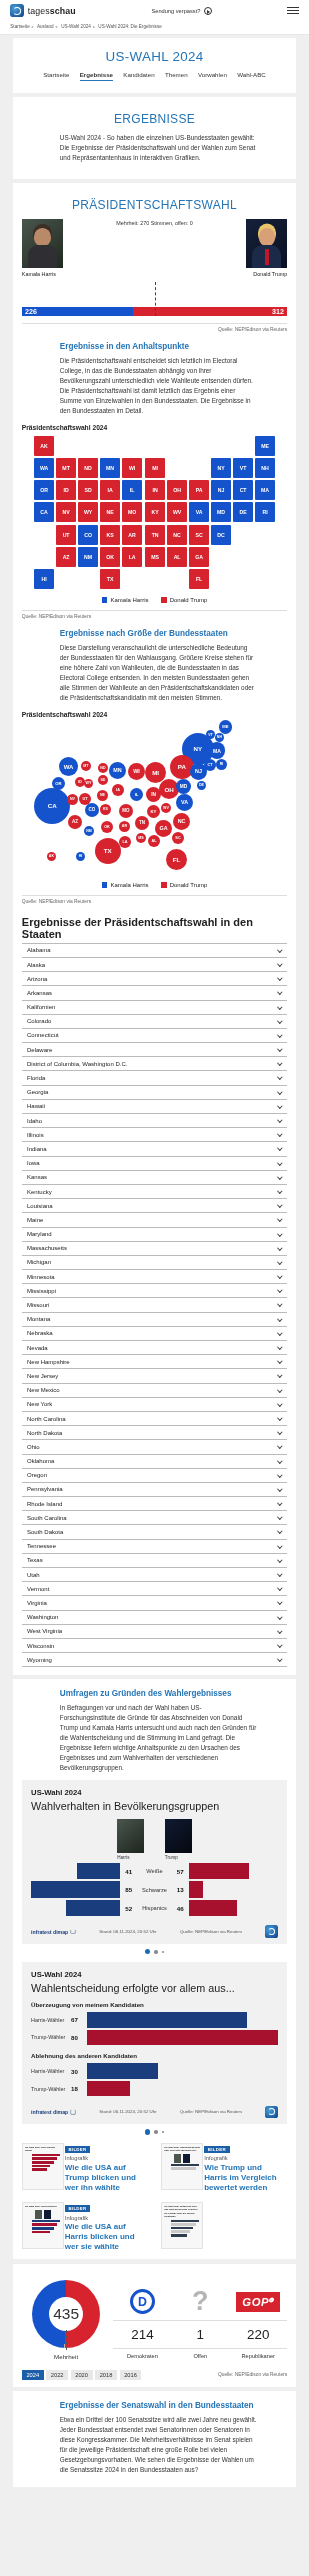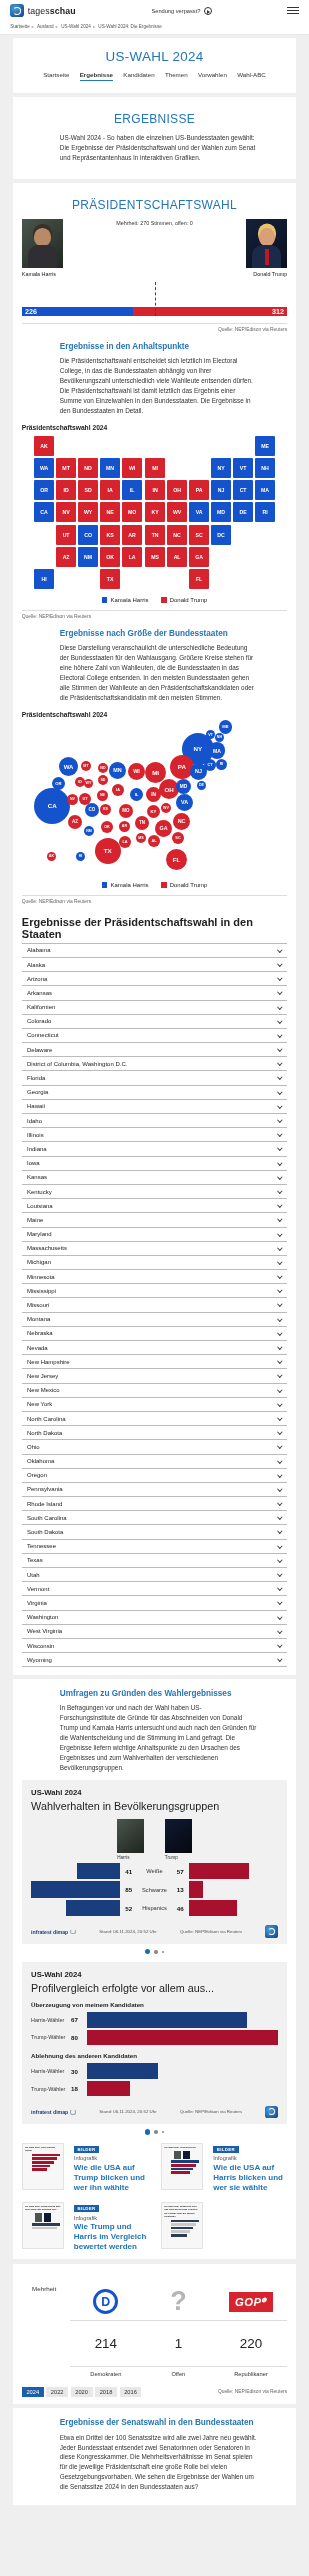--- a/index.html
+++ b/index.html
@@ -114,21 +114,21 @@
   .grp-label { font-size:6.2px; font-weight:bold; color:#222; margin:6.2px 0 3.1px; }
   .reason-row { display:flex; align-items:center; height:17.5px; }
   .reason-label { width:40px; font-size:5.4px; color:#333; }
   .reason-num { width:15.5px; font-size:6.2px; font-weight:bold; color:#111; }
   .reason-barzone { flex:1; }
   .reason-bar { height:15.5px; }
   .reason-bar.dem { background:#1a3e7d; } .reason-bar.rep { background:#a8112e; }
 
   
   .teasers { display:grid; grid-template-columns:1fr 1fr; gap:9.3px 13.4px; margin-top:8.2px; }
-  .teaser { display:flex; gap:10px; cursor:pointer; }
+  .teaser { display:flex; gap:1px; cursor:pointer; }
   .thumb { width:42px; height:47px; background:#f7f7f7; border:0.5px solid #e3e3e3; padding:2.1px; flex-shrink:0; }
   .thumb-kick { font-size:2.3px; color:#222; font-weight:bold; line-height:1.4; margin-bottom:1.5px; }
   .thumb-photos { display:flex; gap:2.1px; justify-content:center; margin:1px 0; }
   .thumb-photos span { width:7.2px; height:8.8px; display:inline-block; }
   .tp-t { background:#101a32; } .tp-h { background:#4a564e; }
   .thumb-bar { height:2.6px; margin:1px 0 1px 7.2px; }
   .teaser-body { padding-top:1px; }
   .badge { display:inline-block; background:#1a5fa8; color:#fff; font-size:4.4px; font-weight:bold; padding:1px 3.6px; letter-spacing:0.3px; }
   .t-kicker { font-size:5.7px; color:#555; margin:2.6px 0 1.5px; }
   .t-title { font-size:8px; font-weight:bold; color:#2575b7; line-height:1.25; }
@@ -140,21 +140,21 @@
   .donut .hole { position:absolute; inset:17px; background:#fff; border-radius:50%; display:flex; align-items:center; justify-content:center; font-size:15.5px; color:#333; }
   .donut .marker { position:absolute; left:50%; bottom:-1.5px; height:19.6px; border-left:1px dashed #555; }
   .donut-label { font-size:6.2px; color:#333; margin-top:5.2px; }
   .house-parties { flex:1; display:flex; text-align:center; margin-top:7.2px; }
   .hp { flex:1; }
   .hp-logo { height:29px; display:flex; align-items:center; justify-content:center; }
   .d-logo { width:25px; height:25px; border-radius:50%; border:3.6px solid #1453cc; display:flex; align-items:center; justify-content:center; font-size:12.4px; font-weight:bold; color:#1453cc; }
   .q-mark { font-size:27px; color:#b5b5b5; font-weight:bold; }
   .gop-logo { background:#d6232e; color:#fff; font-weight:bold; font-size:11.3px; letter-spacing:0.5px; padding:4.1px 6.2px; font-style:italic; }
   .gop-logo small { font-size:4.6px; vertical-align:super; }
-  .hp-num { font-size:13.4px; color:#222; border-top:0.5px solid #ddd; border-bottom:0.5px solid #ddd; padding:15px 0; margin-top:4.1px; }
+  .hp-num { font-size:13.4px; color:#222; border-top:0.5px solid #ddd; border-bottom:0.5px solid #ddd; padding:6px 0; margin-top:4.1px; }
   .hp-name { font-size:5.7px; color:#333; padding-top:4.1px; }
   .house-foot { display:flex; justify-content:space-between; align-items:center; margin-top:9.3px; }
   .years { display:flex; gap:2.6px; }
   .year { font-size:5.7px; padding:2.1px 4.6px; background:#e8e8e8; color:#333; cursor:pointer; }
   .year.active { background:#1a5fa8; color:#fff; }
   .house-src { font-size:4.9px; color:#666; }
 
   .empty-tall { height:77px; }
 </style>
 </head>
@@ -630,21 +630,21 @@
       </div>
     </div>
     <div class="dots">
       <span class="dot d1"></span>
       <span class="dot d2"></span>
       <span class="dot d3"></span>
     </div>
 
     <div class="widget">
       <div class="w-kicker">US-Wahl 2024</div>
-      <div class="w-title">Profilvergleich erfolgte vor allem aus...</div>
+      <div class="w-title">Wahlentscheidung erfolgte vor allem aus...</div>
       <div id="reason-groups">
           <div class="grp-label">Überzeugung von meinem Kandidaten</div>
           <div class="reason-row">
             <div class="reason-label">Harris-Wähler</div>
             <div class="reason-num">67</div>
             <div class="reason-barzone">
               <div class="reason-bar dem" style="width: 83.75%;"></div>
             </div>
           </div>
           <div class="reason-row">
@@ -693,60 +693,66 @@
             <div class="thumb-bar" style="background: rgb(168, 17, 46); width: 78%;"></div>
             <div class="thumb-bar" style="background: rgb(168, 17, 46); width: 69%;"></div>
             <div class="thumb-bar" style="background: rgb(168, 17, 46); width: 60%;"></div>
             <div class="thumb-bar" style="background: rgb(168, 17, 46); width: 51%;"></div>
             <div class="thumb-bar" style="background: rgb(168, 17, 46); width: 42%;"></div>
           </div>
           <div class="teaser-body"><div class="badge">BILDER</div><div class="t-kicker">Infografik</div><div class="t-title">Wie die USA auf Trump blicken und wer ihn wählte</div></div>
         </div>
         <div class="teaser">
           <div class="thumb">
+            <div class="thumb-kick">US-Wahl 2024 Überwiegend gute oder schlechte Meinung von...</div>
+            <div class="thumb-photos">
+              <span class="tp-h"></span>
+              <span class="tp-t"></span>
+            </div>
+            <div class="thumb-bar" style="background: rgb(46, 61, 77); width: 78%;"></div>
+            <div class="thumb-bar" style="background: rgb(201, 201, 201); width: 69%;"></div>
+          </div>
+          <div class="teaser-body"><div class="badge">BILDER</div><div class="t-kicker">Infografik</div><div class="t-title">Wie Trump und Harris im Vergleich bewertet werden</div></div>
+        </div>
+        <div class="teaser">
+          <div class="thumb">
             <div class="thumb-kick">US-Wahl 2024 Profilvergleich</div>
             <div class="thumb-photos">
               <span class="tp-h"></span>
               <span class="tp-t"></span>
             </div>
             <div class="thumb-bar" style="background: rgb(26, 62, 125); width: 78%;"></div>
             <div class="thumb-bar" style="background: rgb(168, 17, 46); width: 69%;"></div>
             <div class="thumb-bar" style="background: rgb(26, 62, 125); width: 60%;"></div>
             <div class="thumb-bar" style="background: rgb(168, 17, 46); width: 51%;"></div>
           </div>
           <div class="teaser-body"><div class="badge">BILDER</div><div class="t-kicker">Infografik</div><div class="t-title">Wie die USA auf Harris blicken und wer sie wählte</div></div>
-        </div>
-        <div class="teaser">
-          <div class="thumb">
-            <div class="thumb-kick">US-Wahl 2024 Überwiegend gute oder schlechte Meinung von...</div>
-            <div class="thumb-photos">
-              <span class="tp-h"></span>
-              <span class="tp-t"></span>
-            </div>
-            <div class="thumb-bar" style="background: rgb(46, 61, 77); width: 78%;"></div>
-            <div class="thumb-bar" style="background: rgb(201, 201, 201); width: 69%;"></div>
-          </div>
-          <div class="teaser-body"><div class="badge">BILDER</div><div class="t-kicker">Infografik</div><div class="t-title">Wie Trump und Harris im Vergleich bewertet werden</div></div>
         </div>
         <div class="teaser">
           <div class="thumb">
             <div class="thumb-kick">US-Wahl 2024 Entwickelt sich das Land auf diesem Gebiet in die richtige oder die falsche Richtung?</div>
             <div class="thumb-bar" style="background: rgb(46, 61, 77); width: 78%;"></div>
             <div class="thumb-bar" style="background: rgb(201, 201, 201); width: 69%;"></div>
             <div class="thumb-bar" style="background: rgb(46, 61, 77); width: 60%;"></div>
             <div class="thumb-bar" style="background: rgb(201, 201, 201); width: 51%;"></div>
             <div class="thumb-bar" style="background: rgb(46, 61, 77); width: 42%;"></div>
           </div>
         </div>
       </div>
   </div>
 
   <div class="card">
     <div class="house-flex">
       <div class="donut-box">
+        <div class="donut" id="donut" style="background: conic-gradient(rgb(214, 35, 46) 0deg, rgb(214, 35, 46) 182.069deg, rgb(181, 181, 181) 182.069deg, rgb(181, 181, 181) 182.897deg, rgb(20, 83, 204) 182.897deg, rgb(20, 83, 204) 360deg);">
+          <div class="hole">
+              <span>435</span>
+            </div>
+          <div class="marker"></div>
+        </div>
         <div class="donut-label">Mehrheit</div>
       </div>
       <div class="house-parties">
         <div class="hp">
           <div class="hp-logo">
               <span class="d-logo">D</span>
             </div>
           <div class="hp-num">214</div>
           <div class="hp-name">Demokraten</div>
         </div>

